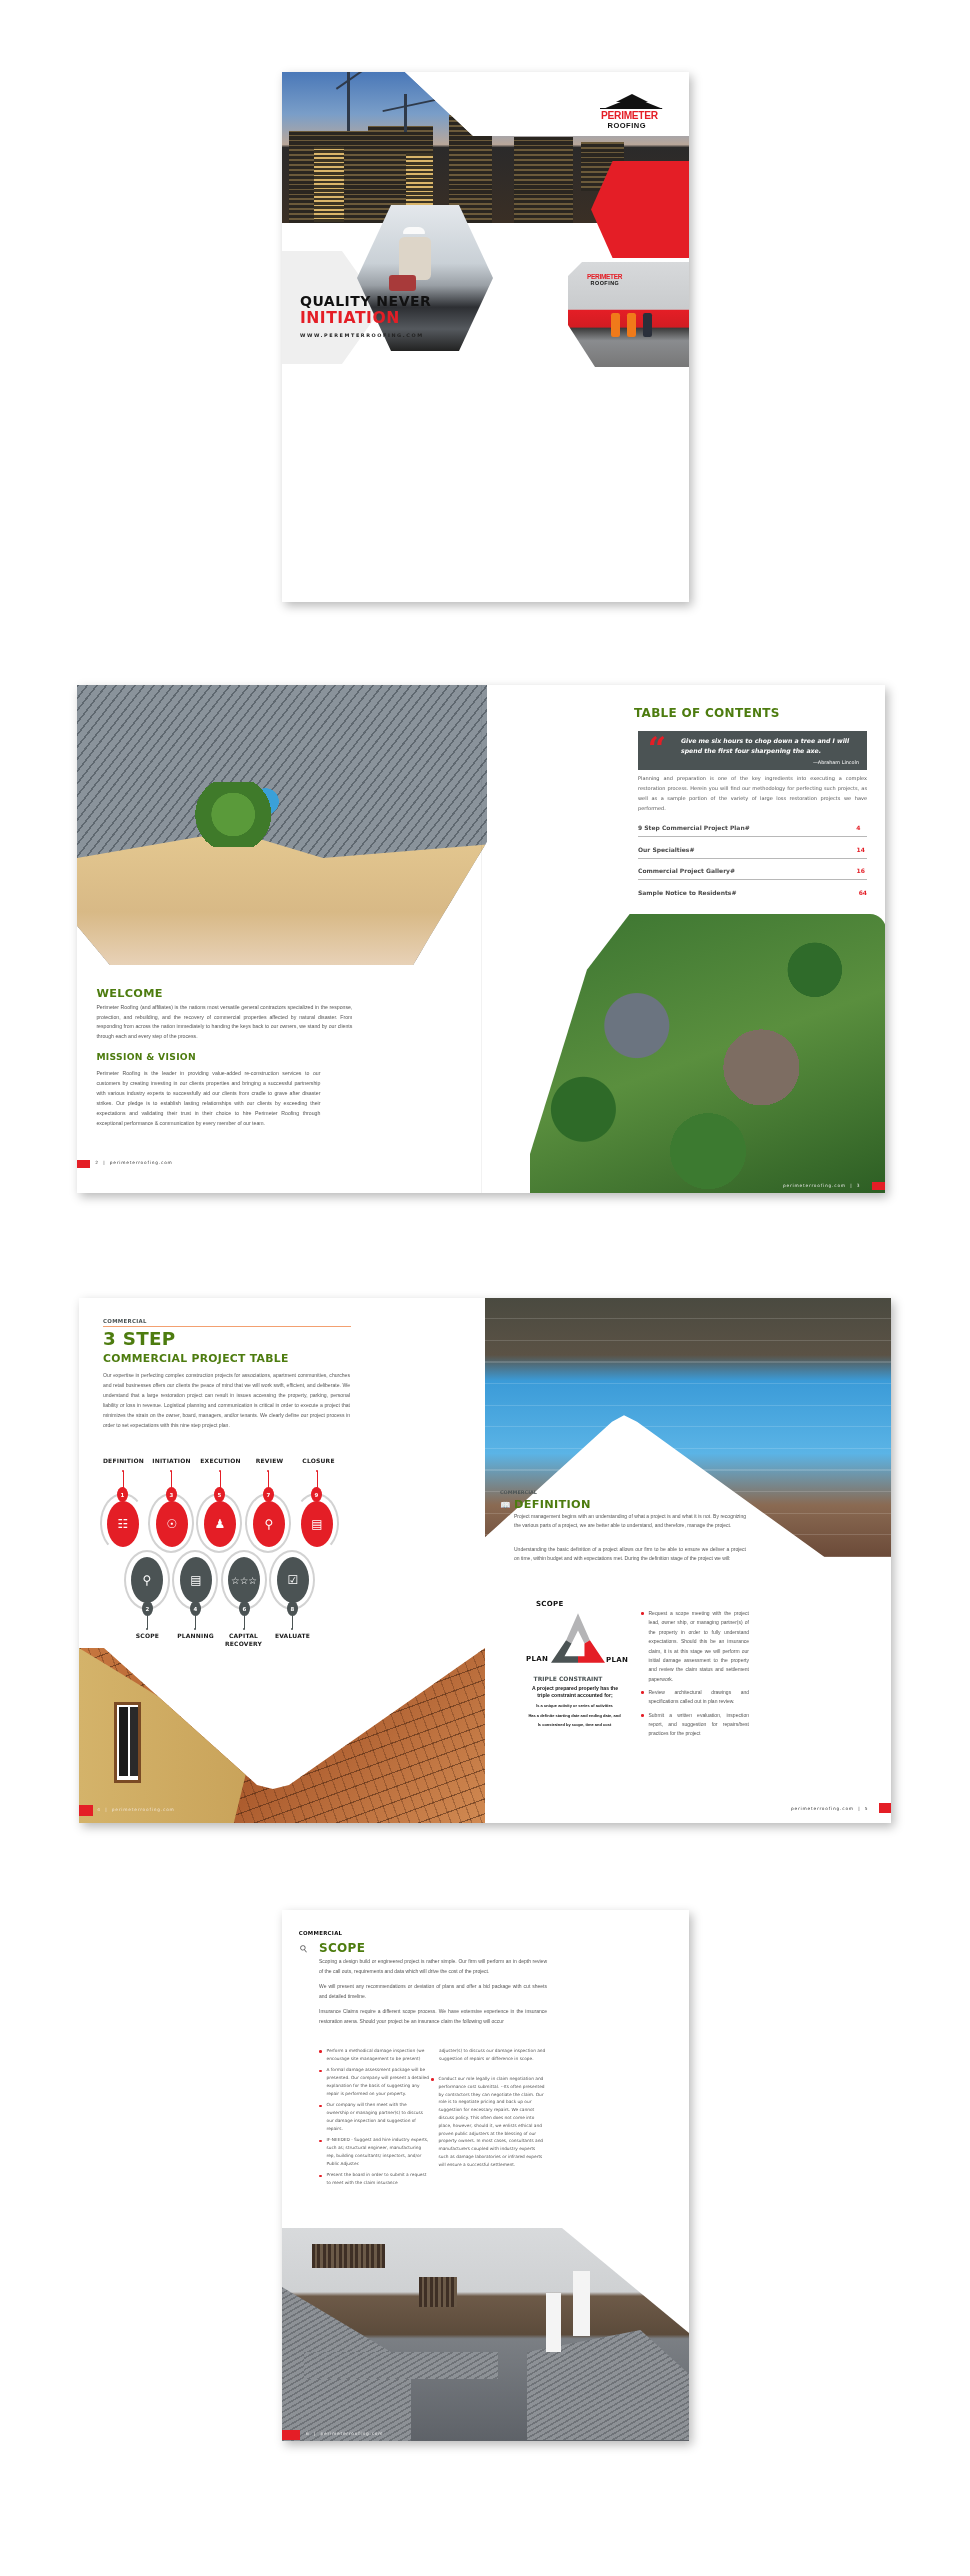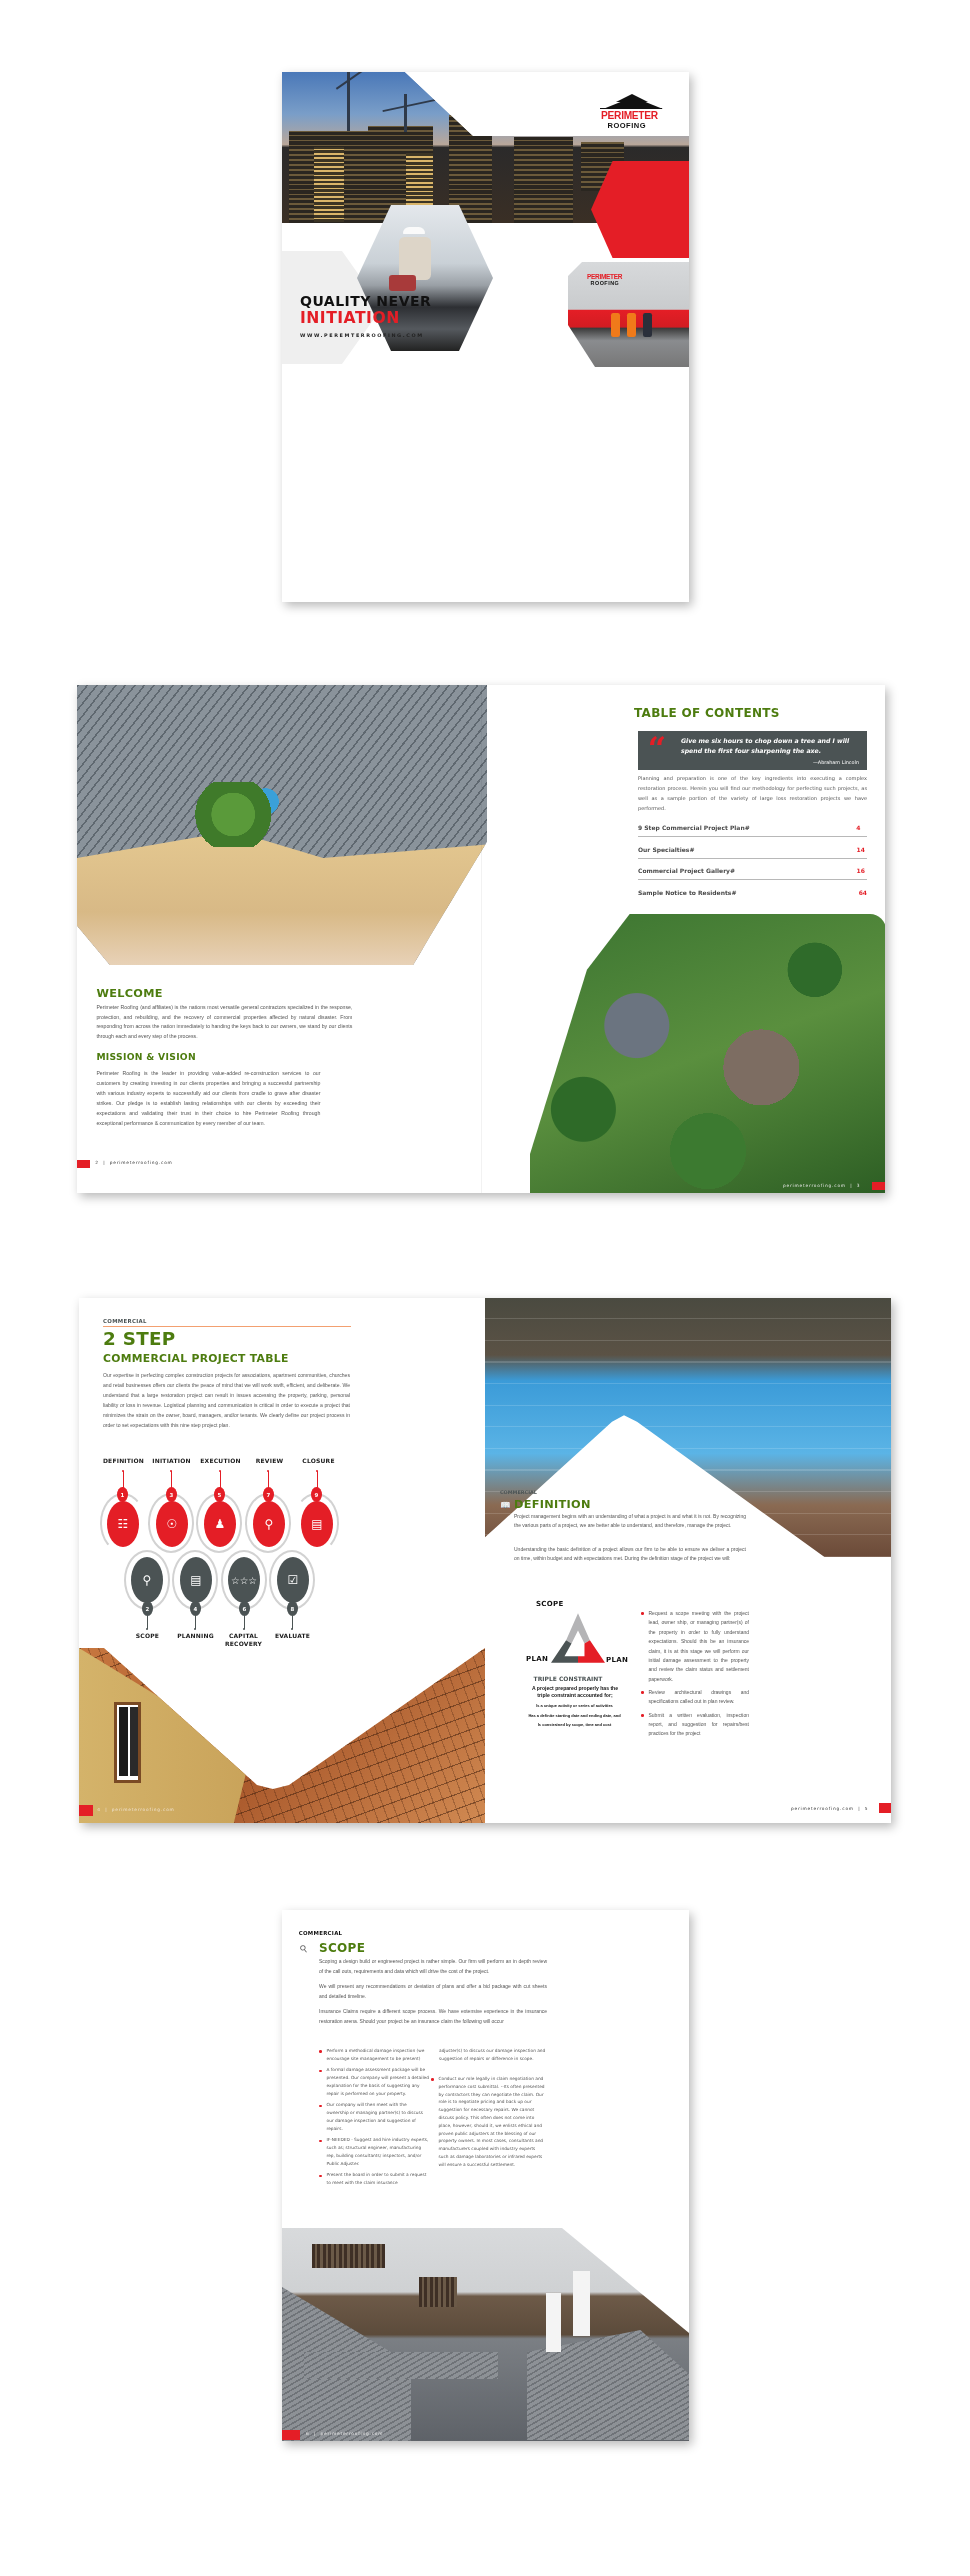--- a/index.html
+++ b/index.html
@@ -167,21 +167,21 @@
   <div class="footer-text" style="left:706px;top:498px;color:#e8e8e8;font-size:4.3px;">
     <span>perimeterroofing.com</span>&nbsp; | &nbsp;<span>3</span>
   </div>
   <div class="footer-bar" style="left:795px;top:497px;width:13px;height:7.5px;"></div>
 </div>
 
 <div class="page" id="spread3">
 
   <div class="abs" style="left:24px;top:20px;font-family:'DejaVu Sans',sans-serif;font-weight:bold;font-size:5.4px;color:#4b5354;letter-spacing:0.3px;">COMMERCIAL</div>
   <div class="abs" style="left:24px;top:28px;width:248px;height:0.8px;background:#f3a070;"></div>
-  <div class="abs heavy red" style="left:24px;top:30px;font-size:18.3px;line-height:21.6px;">2 STEP</div>
+  <div class="abs heavy red" style="left:24px;top:30px;font-size:18.3px;line-height:21.6px;">3 STEP</div>
   <div class="abs heavy red" style="left:24px;top:54px;font-size:10.8px;">COMMERCIAL PROJECT TABLE</div>
   <p class="abs body-text" style="left:24px;top:72px;width:247px;font-size:5.1px;line-height:10px;">Our expertise in perfecting complex construction projects for associations, apartment communities, churches and retail businesses offers our clients the peace of mind that we will work swift, efficient, and deliberate. We understand that a large restoration project can result in issues accessing the property, parking, personal liability or loss in revenue. Logistical planning and communication is critical in order to execute a project that minimizes the strain on the owner, board, managers, and/or tenants. We clearly define our project process in order to set expectations with this nine step project plan.</p>
 
   <div id="steps" class="abs" style="left:0;top:151px;width:405px;height:221px;">
 
     <div class="step-label" style="left:12px;top:7.5px;width:65px;">DEFINITION</div>
     <div class="step-label" style="left:60px;top:7.5px;width:65px;">INITIATION</div>
     <div class="step-label" style="left:109px;top:7.5px;width:65px;">EXECUTION</div>
     <div class="step-label" style="left:158px;top:7.5px;width:65px;">REVIEW</div>
     <div class="step-label" style="left:207px;top:7.5px;width:65px;">CLOSURE</div>

